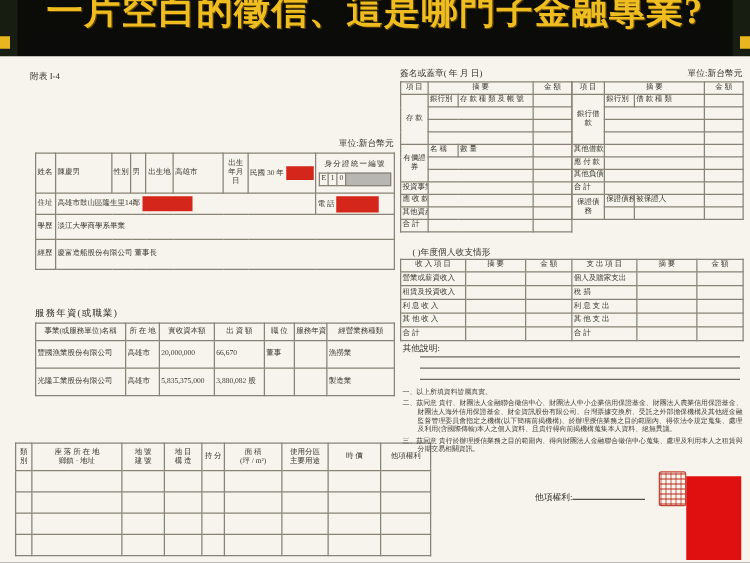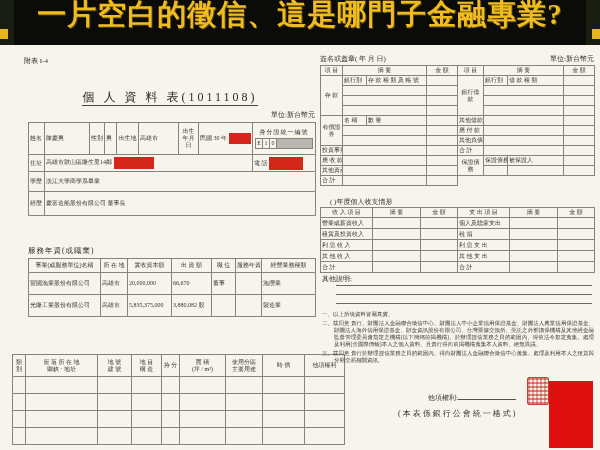--- a/index.html
+++ b/index.html
@@ -1,20 +1,20 @@
 <!DOCTYPE html>
 <html><head>
 <meta charset="utf-8">
 <style>
   html,body{margin:0;padding:0;}
   body{width:600px;height:450px;position:relative;background:#0b0b09;
        font-family:"Liberation Serif","DejaVu Serif",serif;color:#36322a;overflow:hidden;}
   
   .banner{position:absolute;left:0;top:0;width:600px;height:29px;background:#0b0b07;
-          display:flex;align-items:center;justify-content:center;}
+          display:flex;align-items:flex-end;justify-content:center;}
   .banner-edge{position:absolute;top:0;width:14px;height:45px;background:#181d12;}
   .banner-edge.left{left:0}.banner-edge.right{right:0}
   .banner-square{position:absolute;top:29px;width:8px;height:10px;background:#e8b71f;}
   .banner-square.left{left:0}.banner-square.right{right:0}
   .banner-title{color:#f0bd20;font-weight:bold;font-size:29px;letter-spacing:1px;
                 text-shadow:1px 1px 0 #5a4206;white-space:nowrap;}
   
   .doc{position:absolute;left:0;top:45px;width:600px;height:405px;background:#f6f4ec;}
   .doc *{box-sizing:border-box;}
   .small{font-size:7px;}
@@ -51,23 +51,20 @@
   <div class="banner-edge right"></div>
   <div class="banner-square left"></div>
   <div class="banner-square right"></div>
   <div class="banner-title">一片空白的徵信、這是哪門子金融專業?</div>
 </div>
 
 <div class="doc">
 
   <div class="abs small" style="left:24px;top:11px">附表 I-4</div>
 
-  <div class="abs" style="left:55px;top:42px;width:230px;text-align:center">
-    <span class="page-title">個 人 資 料 表(1011108)</span>
-  </div>
 
   <div class="abs small" style="left:180px;top:65px;width:135px;text-align:right">單位:新台幣元</div>
 
   <table class="abs" style="left:28px;top:77px;width:287px">
     <colgroup>
         <col style="width:16px">
         <col style="width:45px">
         <col style="width:15px">
         <col style="width:12px">
       <col style="width:22px">
@@ -471,16 +468,15 @@
     <div class="note">一、以上所填資料皆屬真實。</div>
     <div class="note">二、茲同意 貴行、財團法人金融聯合徵信中心、財團法人中小企業信用保證基金、財團法人農業信用保證基金、財團法人海外信用保證基金、財金資訊股份有限公司、台灣票據交換所、受託之外部擔保機構及其他經金融監督管理委員會指定之機構(以下簡稱前揭機構)、於辦理授信業務之目的範圍內、得依法令規定蒐集、處理及利用(含國際傳輸)本人之個人資料、且貴行得向前揭機構蒐集本人資料、絕無異議。</div>
     <div class="note">三、茲同意 貴行於辦理授信業務之目的範圍內、得向財團法人金融聯合徵信中心蒐集、處理及利用本人之租賃與分期交易相關資訊。</div>
   </div>
 
   <div class="abs small" style="left:428px;top:347px">
     <span>他項權利:</span><span class="sign-line"></span>
   </div>
   <div class="seal" style="left:527px;top:332px"></div>
 
-  <div class="abs" style="left:398px;top:363px;font-size:8px;letter-spacing:2px">(本表係銀行公會統一格式)</div>
 
   <div class="big-red" style="left:549px;top:336px;width:44px;height:67px"></div>
 </div>
 
 </body></html>

